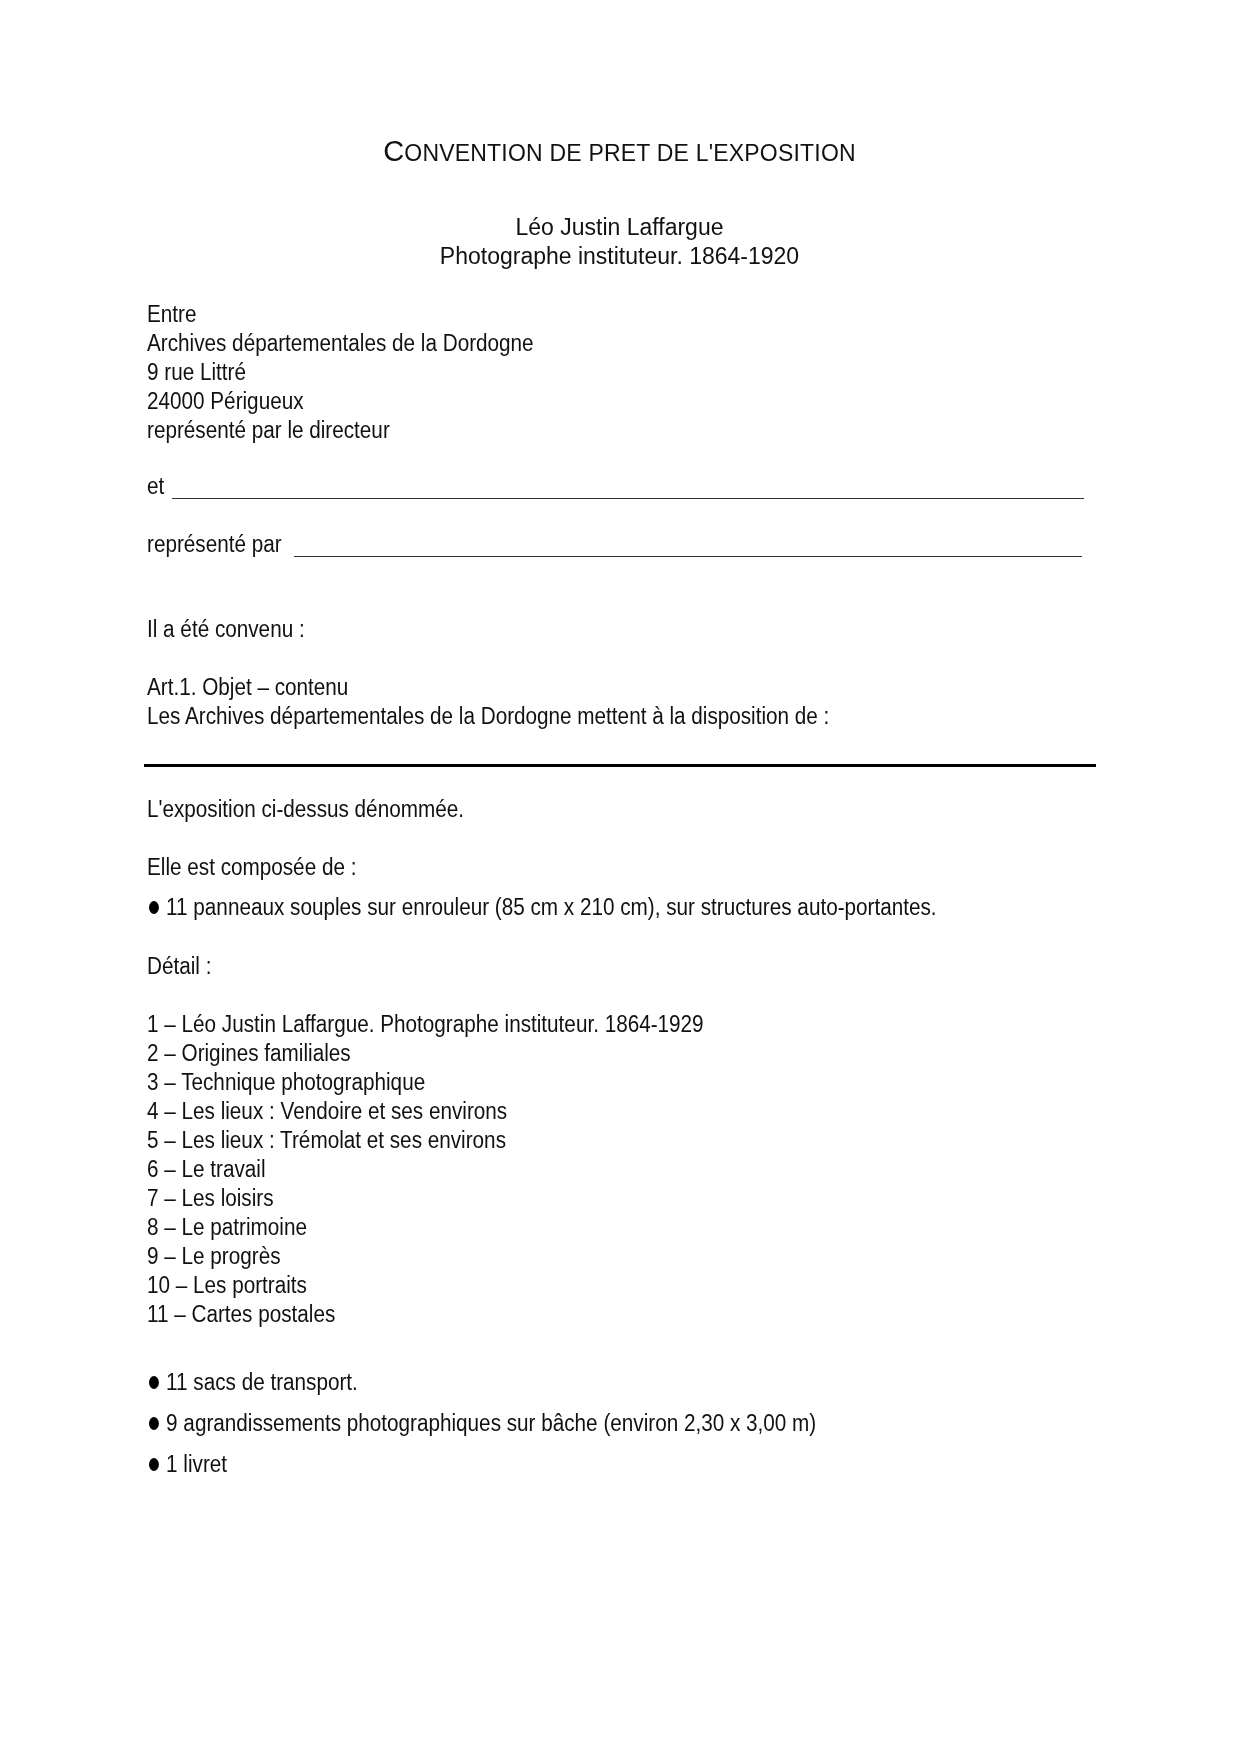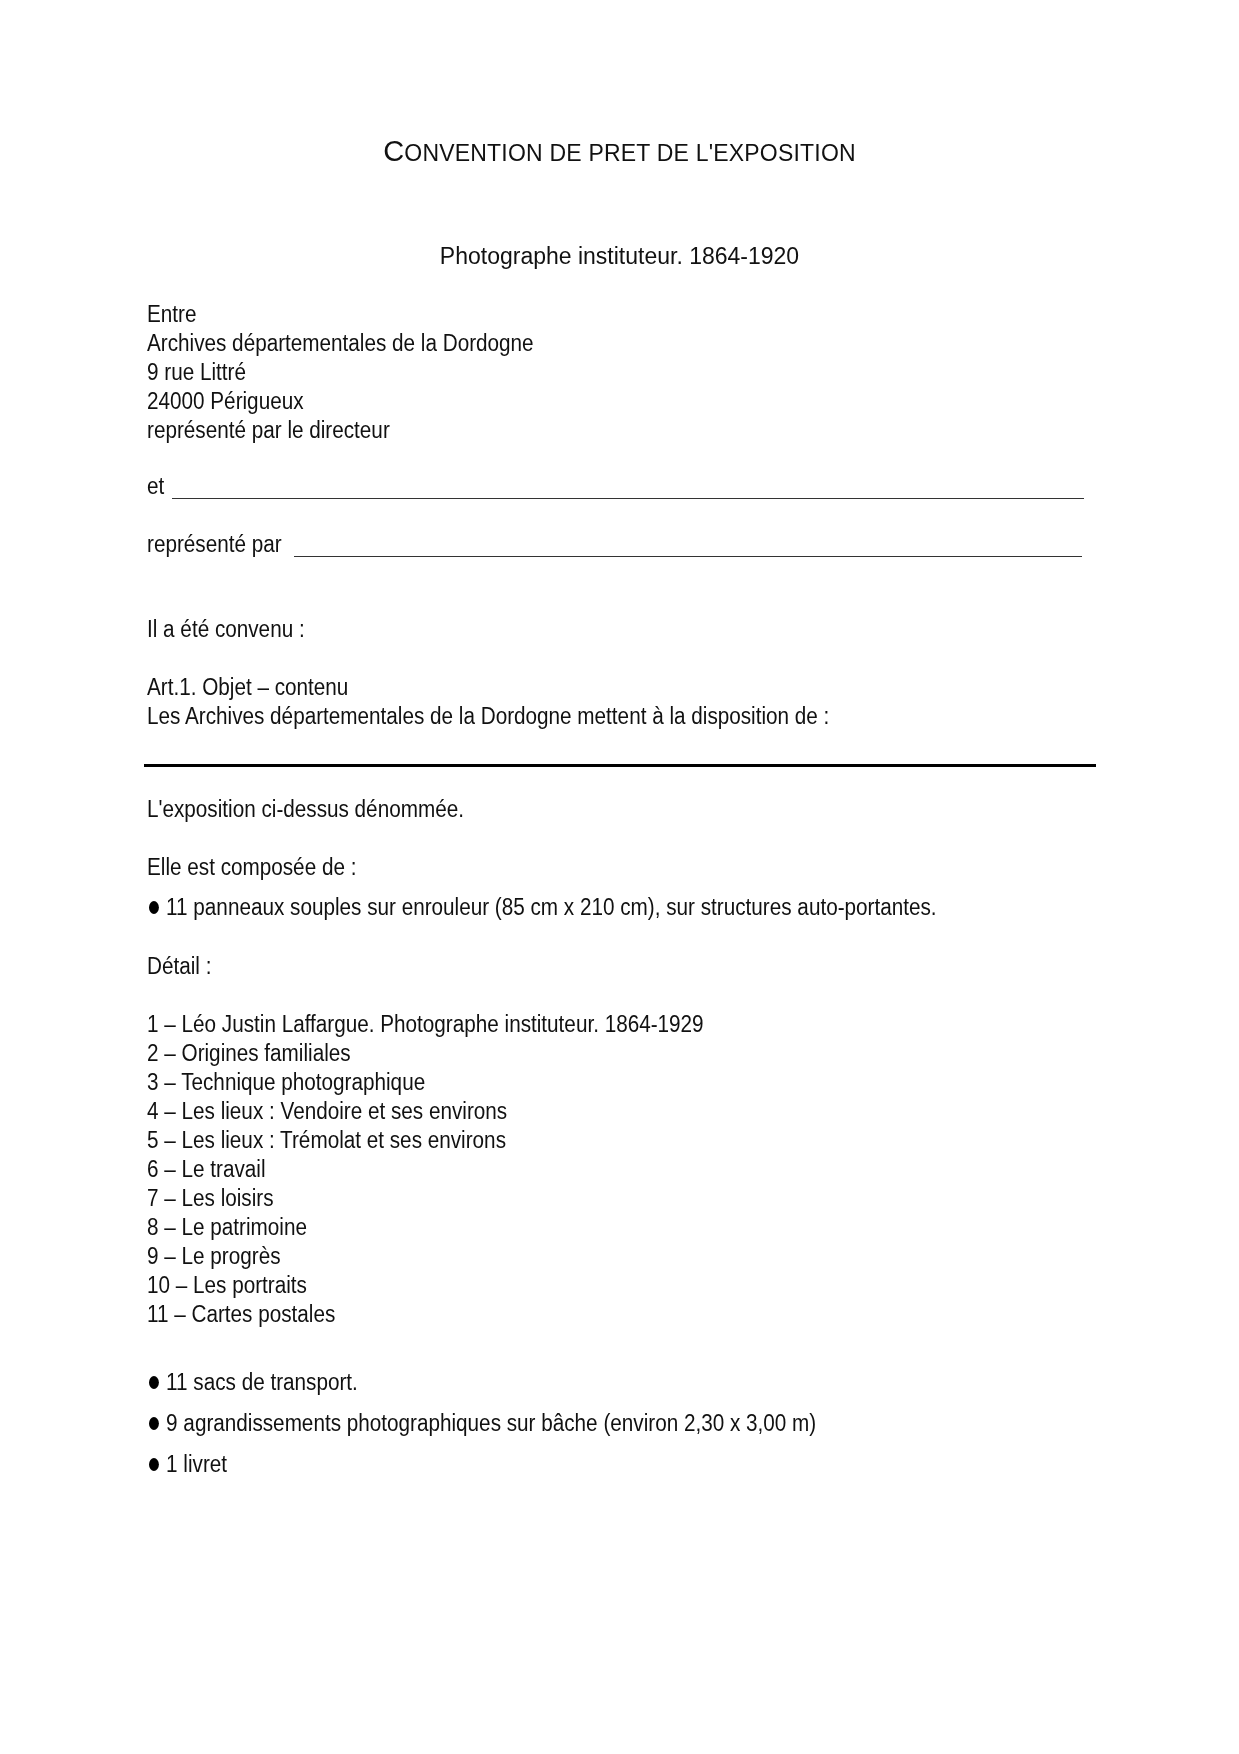--- a/index.html
+++ b/index.html
@@ -66,20 +66,21 @@
   </style>
 </head>
 <body>
 
 <div class="page">
 
   <div class="center title" style="top:135px;">
     <span class="cap">C</span><span>ONVENTION DE PRET DE L'EXPOSITION</span>
   </div>
 
+  <div class="center subtitle" style="top:214px;">Léo Justin Laffargue</div>
   <div class="center subtitle" style="top:243px;">Photographe instituteur. 1864-1920</div>
 
   <div class="abs txt" style="left:147px; top:300px;">
     <span class="block-line">Entre</span>
     <span class="block-line">Archives départementales de la Dordogne</span>
     <span class="block-line">9 rue Littré</span>
     <span class="block-line">24000 Périgueux</span>
     <span class="block-line">représenté par le directeur</span>
   </div>
 

